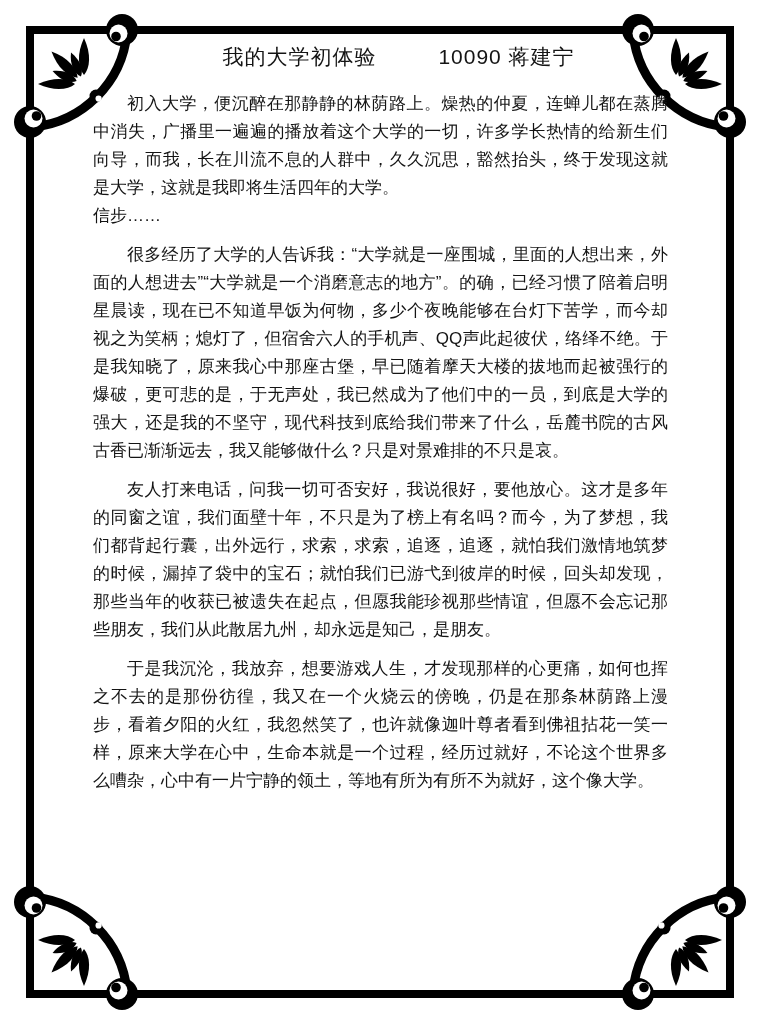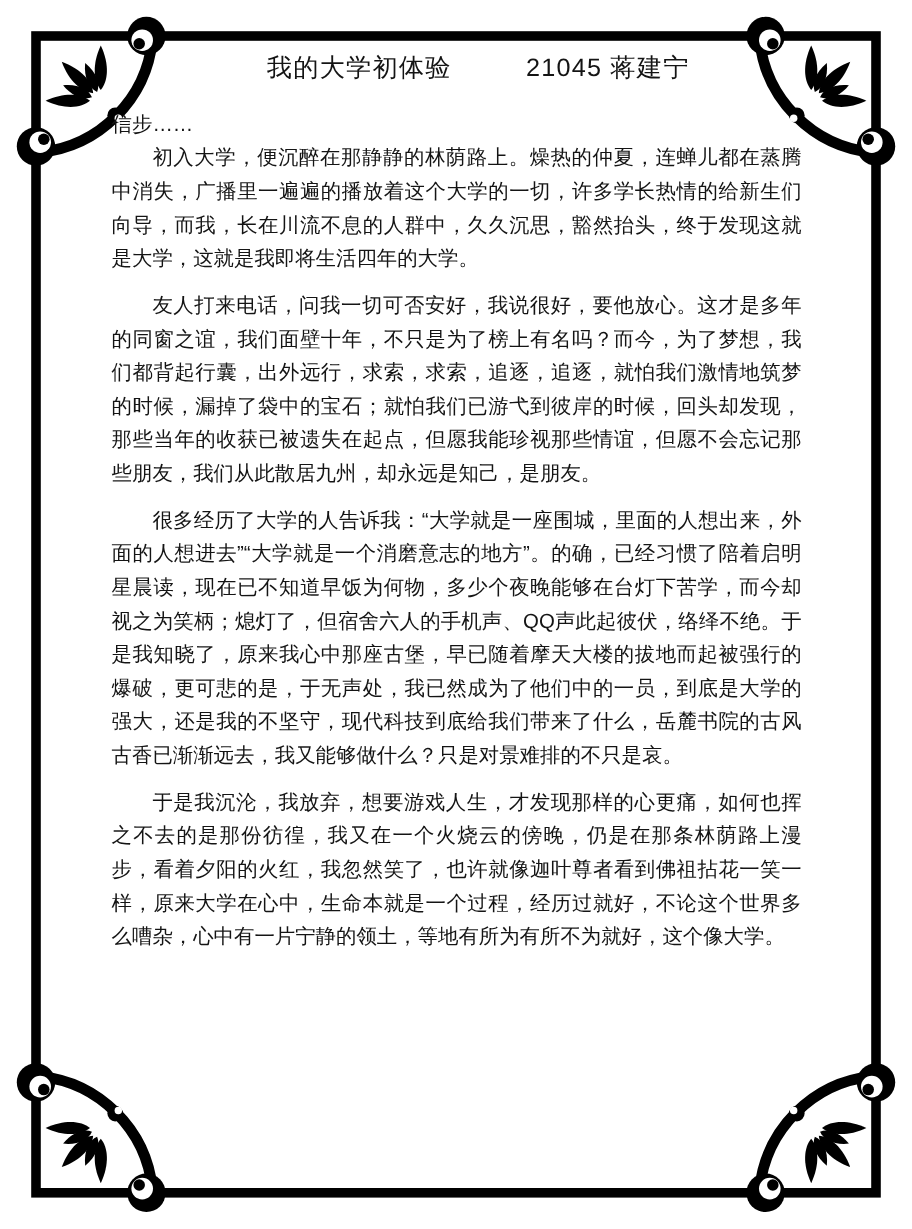--- a/index.html
+++ b/index.html
@@ -97,22 +97,22 @@
 <svg class="corner bl" viewBox="0 0 170 170">
     <use href="#corner-flourish"></use>
   </svg>
 <svg class="corner br" viewBox="0 0 170 170">
     <use href="#corner-flourish"></use>
   </svg>
 
 <div class="content">
   <div class="title-row">
     <span>我的大学初体验</span>
-    <span>21045 蒋建宁</span>
+    <span>10090 蒋建宁</span>
   </div>
   <div class="essay-body">
+      <p class="para no-gap">初入大学，便沉醉在那静静的林荫路上。燥热的仲夏，连蝉儿都在蒸腾中消失，广播里一遍遍的播放着这个大学的一切，许多学长热情的给新生们向导，而我，长在川流不息的人群中，久久沉思，豁然抬头，终于发现这就是大学，这就是我即将生活四年的大学。</p>
       <p class="para no-indent no-gap">信步……</p>
-      <p class="para no-gap">初入大学，便沉醉在那静静的林荫路上。燥热的仲夏，连蝉儿都在蒸腾中消失，广播里一遍遍的播放着这个大学的一切，许多学长热情的给新生们向导，而我，长在川流不息的人群中，久久沉思，豁然抬头，终于发现这就是大学，这就是我即将生活四年的大学。</p>
+      <p class="para">很多经历了大学的人告诉我：“大学就是一座围城，里面的人想出来，外面的人想进去”“大学就是一个消磨意志的地方”。的确，已经习惯了陪着启明星晨读，现在已不知道早饭为何物，多少个夜晚能够在台灯下苦学，而今却视之为笑柄；熄灯了，但宿舍六人的手机声、QQ声此起彼伏，络绎不绝。于是我知晓了，原来我心中那座古堡，早已随着摩天大楼的拔地而起被强行的爆破，更可悲的是，于无声处，我已然成为了他们中的一员，到底是大学的强大，还是我的不坚守，现代科技到底给我们带来了什么，岳麓书院的古风古香已渐渐远去，我又能够做什么？只是对景难排的不只是哀。</p>
       <p class="para">友人打来电话，问我一切可否安好，我说很好，要他放心。这才是多年的同窗之谊，我们面壁十年，不只是为了榜上有名吗？而今，为了梦想，我们都背起行囊，出外远行，求索，求索，追逐，追逐，就怕我们激情地筑梦的时候，漏掉了袋中的宝石；就怕我们已游弋到彼岸的时候，回头却发现，那些当年的收获已被遗失在起点，但愿我能珍视那些情谊，但愿不会忘记那些朋友，我们从此散居九州，却永远是知己，是朋友。</p>
-      <p class="para">很多经历了大学的人告诉我：“大学就是一座围城，里面的人想出来，外面的人想进去”“大学就是一个消磨意志的地方”。的确，已经习惯了陪着启明星晨读，现在已不知道早饭为何物，多少个夜晚能够在台灯下苦学，而今却视之为笑柄；熄灯了，但宿舍六人的手机声、QQ声此起彼伏，络绎不绝。于是我知晓了，原来我心中那座古堡，早已随着摩天大楼的拔地而起被强行的爆破，更可悲的是，于无声处，我已然成为了他们中的一员，到底是大学的强大，还是我的不坚守，现代科技到底给我们带来了什么，岳麓书院的古风古香已渐渐远去，我又能够做什么？只是对景难排的不只是哀。</p>
       <p class="para">于是我沉沦，我放弃，想要游戏人生，才发现那样的心更痛，如何也挥之不去的是那份彷徨，我又在一个火烧云的傍晚，仍是在那条林荫路上漫步，看着夕阳的火红，我忽然笑了，也许就像迦叶尊者看到佛祖拈花一笑一样，原来大学在心中，生命本就是一个过程，经历过就好，不论这个世界多么嘈杂，心中有一片宁静的领土，等地有所为有所不为就好，这个像大学。</p>
     </div>
 </div>
 
 </body></html>

